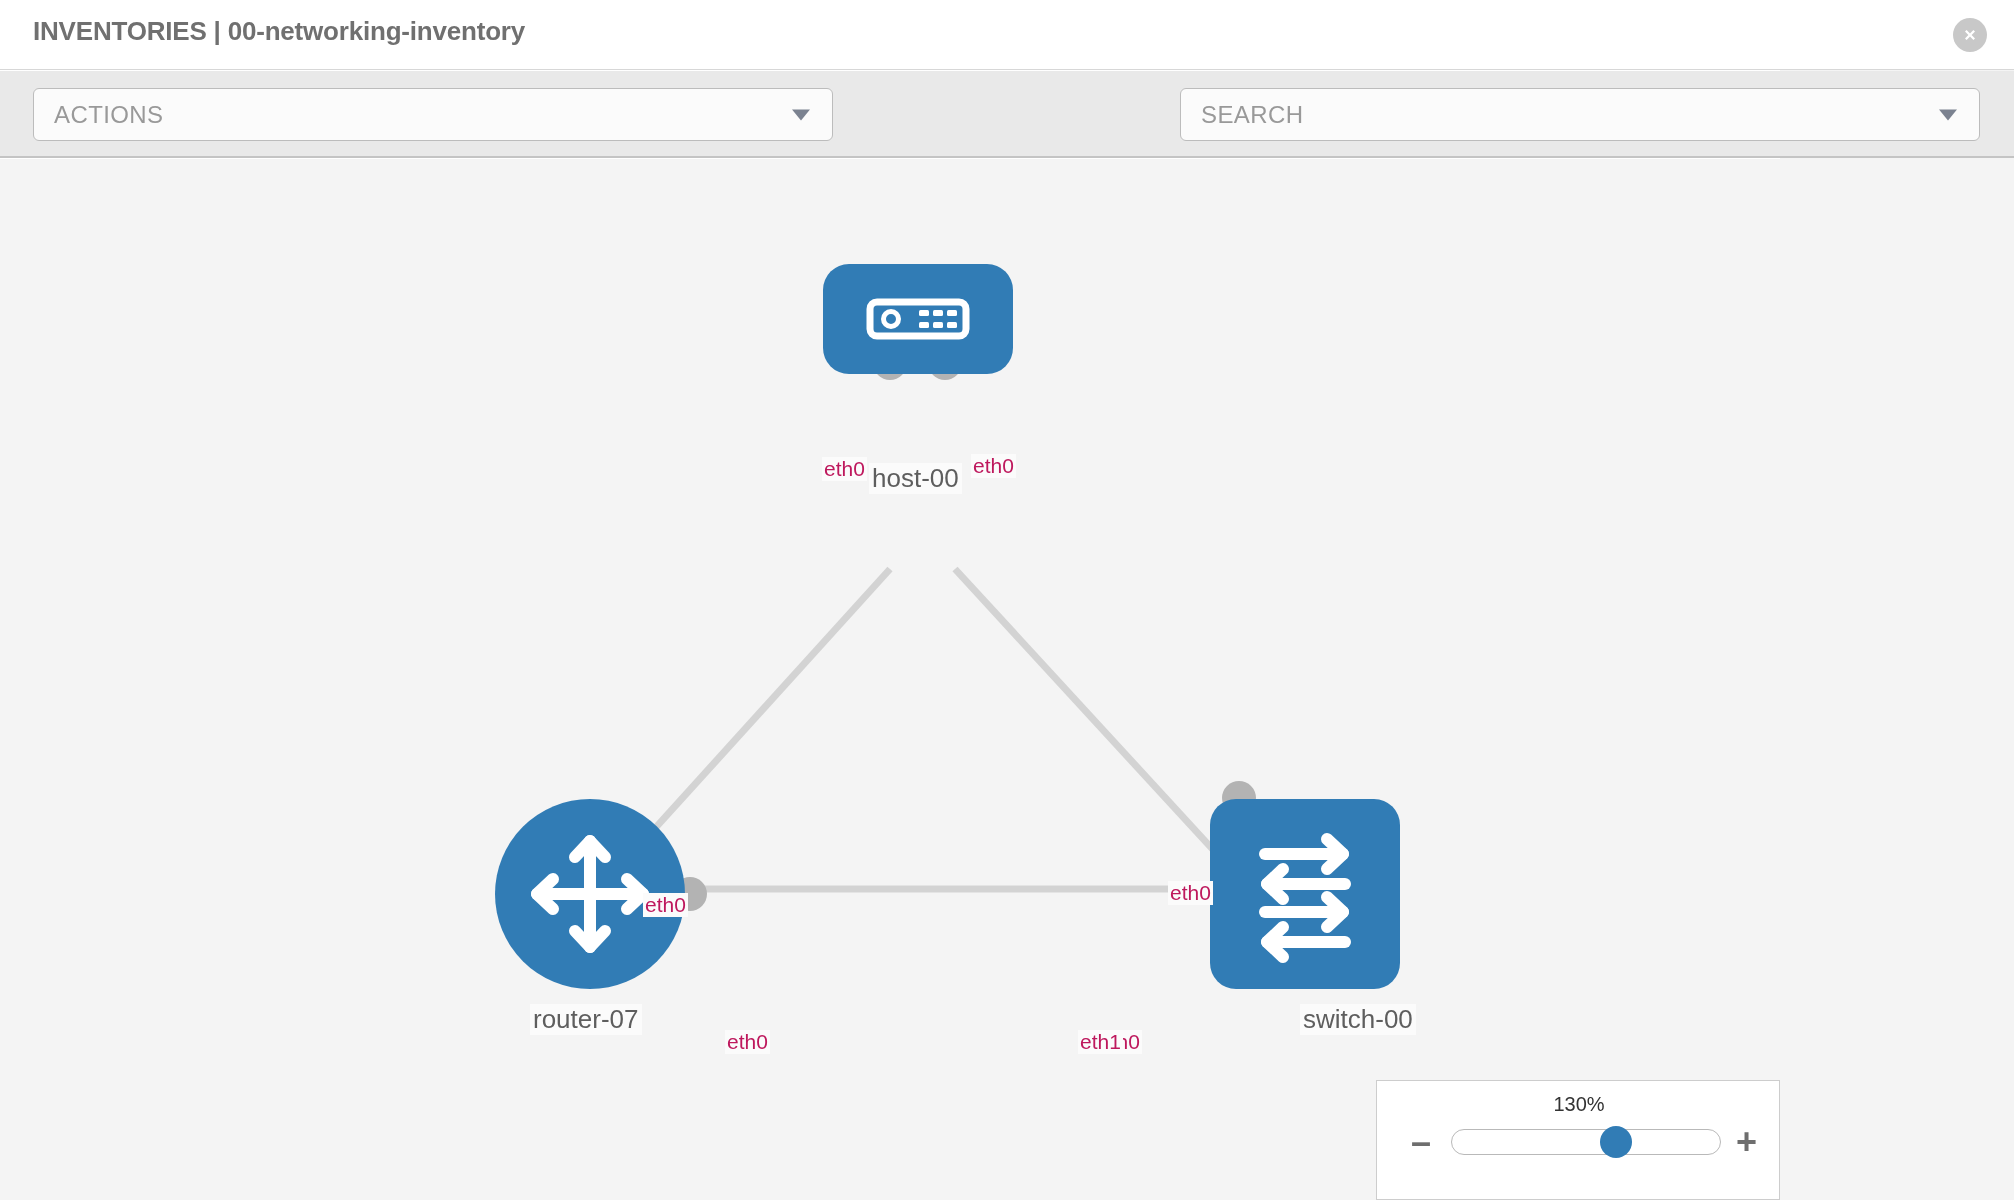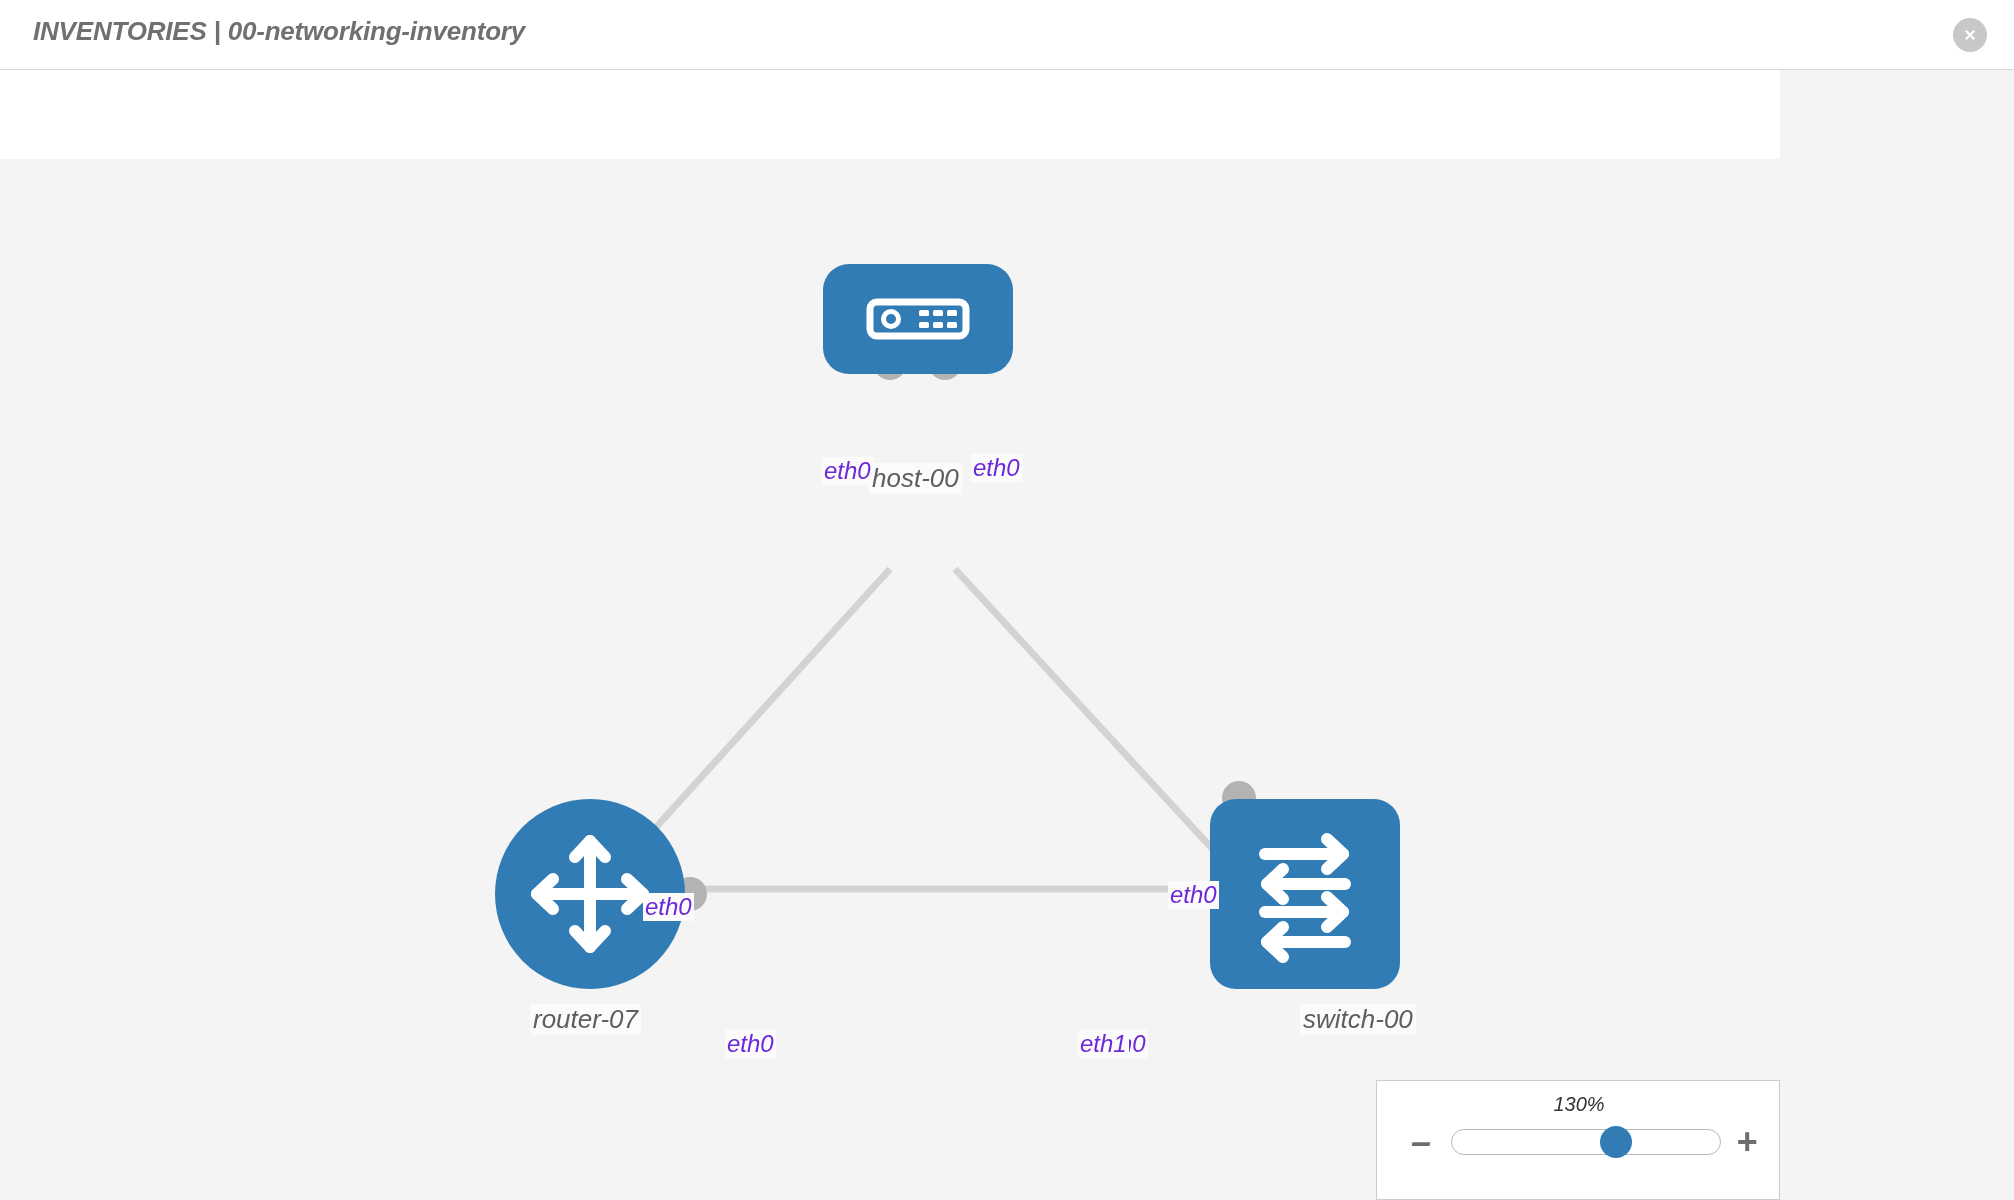--- a/index.html
+++ b/index.html
@@ -2,21 +2,21 @@
 <html><head>
 <meta charset="utf-8">
 <style>
   * { box-sizing: border-box; margin: 0; padding: 0; }
   html, body {
     width: 2014px; height: 1200px;
     font-family: "Liberation Sans", sans-serif;
     background: #f4f4f4;
     overflow: hidden;
   }
-  #app { position: relative; width: 1780px; height: 1200px; background: #ffffff; font-style: italic; }
+  #app { position: relative; width: 1780px; height: 1200px; background: #ffffff; }
 
   
   .header {
     position: absolute; top: 0; left: 0; width: 2014px; height: 70px;
     background: #ffffff;
     border-bottom: 1px solid #d7d7d7;
   }
   .header-title {
     position: absolute; left: 33px; top: 16px;
     font-size: 26px; font-weight: bold; color: #707070;
@@ -77,21 +77,21 @@
   }
   .endpoint {
     position: absolute; width: 34px; height: 34px; border-radius: 50%;
     background: #b3b3b3;
   }
   .node-label {
     position: absolute; font-size: 26px; color: #5e5e5e;
     background: #fbfbfb; padding: 0 3px; white-space: nowrap;
   }
   .edge-label {
-    position: absolute; font-size: 24px; color: #6d28d9;
+    position: absolute; font-size: 21px; color: #be185d;
     background: #fbfbfb; padding: 0 2px; white-space: nowrap;
   }
 
   
   .zoom-panel {
     position: absolute; right: 0; bottom: 0;
     width: 404px; height: 120px;
     background: #ffffff; border: 1px solid #cdcdcd;
   }
   .zoom-pct {
@@ -123,20 +123,49 @@
 
   <div class="header">
     <div class="header-title">INVENTORIES | 00-networking-inventory</div>
     <div class="close-btn">
       <svg width="18" height="18" viewBox="0 0 18 18">
         <path d="M4 5.6 L5.6 4 L9 7.4 L12.4 4 L14 5.6 L10.6 9 L14 12.4 L12.4 14 L9 10.6 L5.6 14 L4 12.4 L7.4 9 Z" fill="#ffffff"></path>
       </svg>
     </div>
   </div>
 
+  <div class="toolbar">
+
+    <div class="select-box" id="actions-select">
+      <span class="sel-label">ACTIONS</span>
+      <span class="caret"></span>
+    </div>
+
+    <div class="tool-icon" id="wrench-btn">
+      <svg width="44" height="44" viewBox="0 0 44 44">
+        <path d="M32.6 9.2 a9.6 9.6 0 0 0 -12.1 12.1 L10.6 31.2 a3.4 3.4 0 1 0 4.8 4.8 l9.9 -9.9 a9.6 9.6 0 0 0 12.1 -12.1 l-5.4 5.4 -5.1 -0.4 -0.4 -5.1 Z" fill="#82889a"></path>
+      </svg>
+    </div>
+
+    <div class="tool-icon" id="key-btn">
+      <svg width="44" height="44" viewBox="0 0 44 44">
+        <g fill="none" stroke="#82889a" stroke-width="4" stroke-linecap="round">
+          <circle cx="16" cy="15" r="7"></circle>
+          <path d="M20.8 20.2 L34 33.4"></path>
+          <path d="M29.5 28.9 L33 25.4"></path>
+        </g>
+      </svg>
+    </div>
+
+    <div class="select-box" id="search-select">
+      <span class="sel-label">SEARCH</span>
+      <span class="caret"></span>
+    </div>
+
+  </div>
 
   <div class="canvas">
 
     <svg id="topo-svg" width="2014" height="1041">
       <g stroke="#d3d3d3" stroke-width="7" fill="none">
         <line x1="890" y1="410" x2="600" y2="730"></line>
         <line x1="955" y1="410" x2="1240" y2="720"></line>
         <line x1="690" y1="730" x2="1200" y2="730"></line>
       </g>
     </svg>

